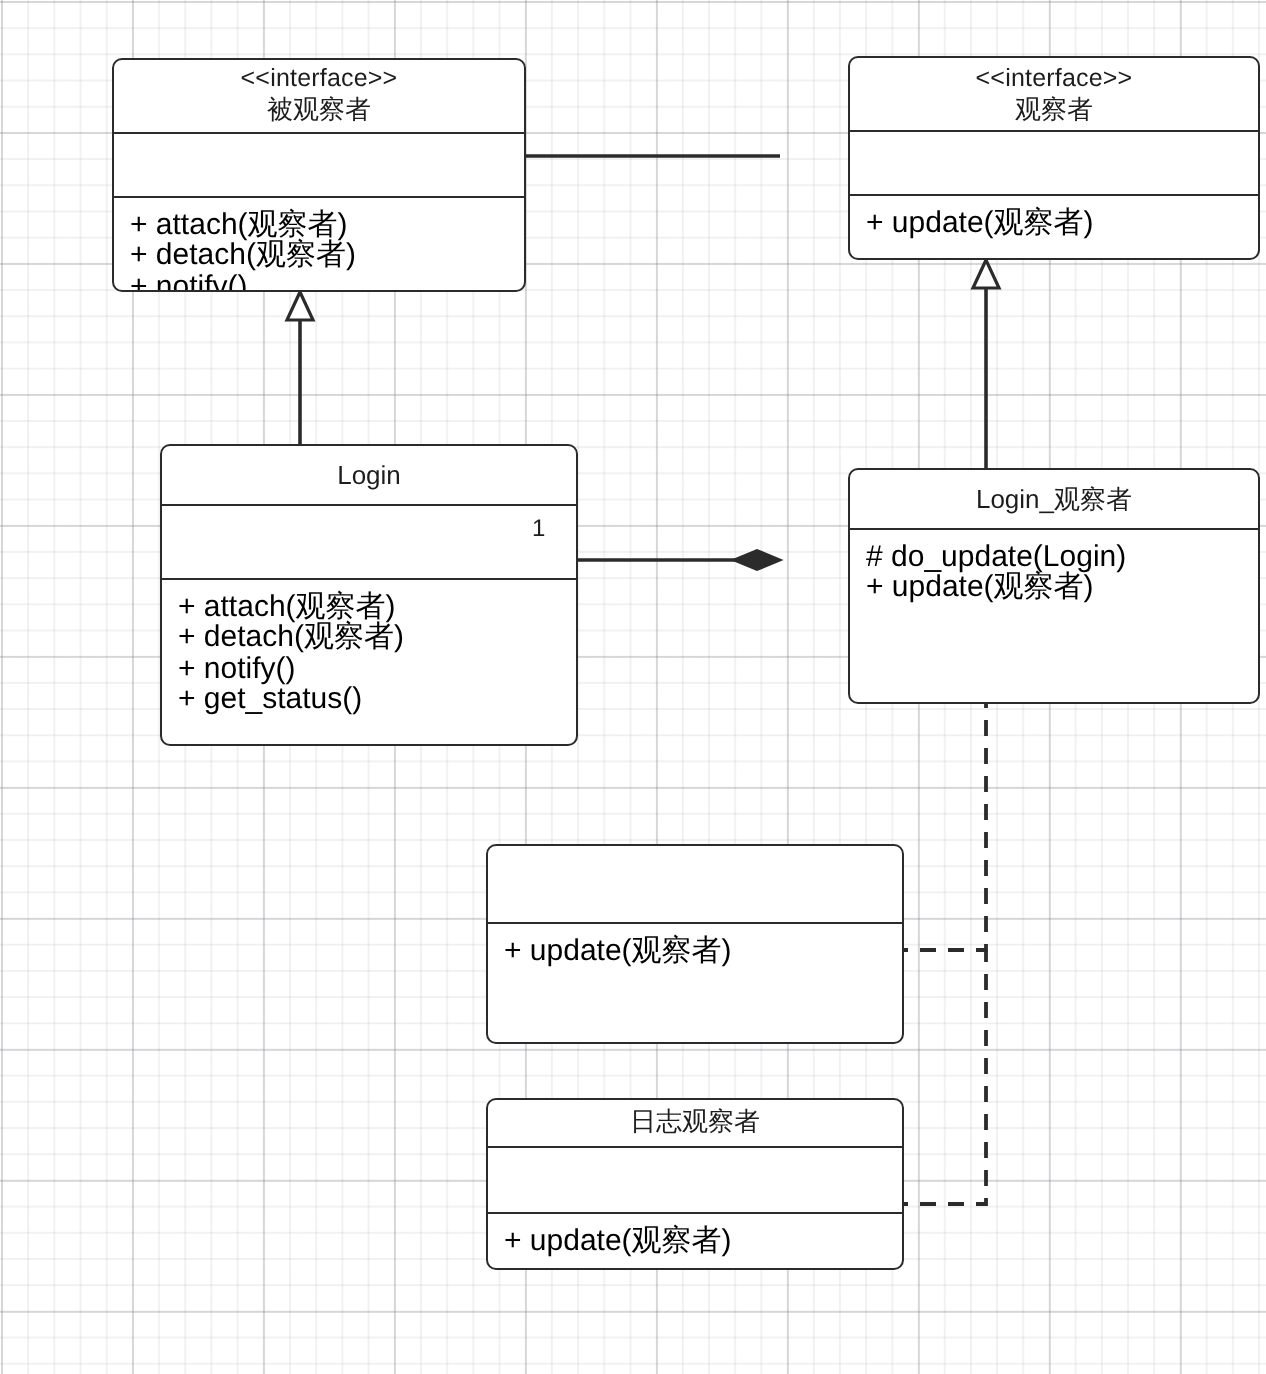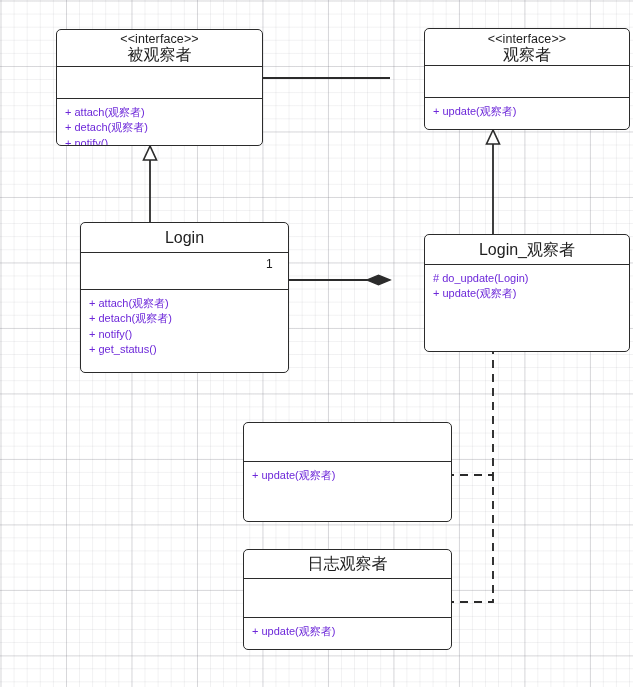--- a/index.html
+++ b/index.html
@@ -59,33 +59,33 @@
     justify-content: center;
     text-align: center;
   }
   .stereotype {
     font-size: 12.5px;
     color: #1d1d1d;
     line-height: 15px;
     letter-spacing: 0.1px;
   }
   .cls-name {
-    font-size: 16px;
+    font-size: 13px;
     color: #1d1d1d;
     line-height: 16px;
   }
   .c-body {
     padding: 6px 8px 4px 8px;
     display: flex;
     flex-direction: column;
     justify-content: flex-start;
   }
   .member {
-    font-size: 11px;
-    color: #6d28d9;
+    font-size: 15px;
+    color: #000000;
     line-height: 15.4px;
     white-space: nowrap;
   }
   .edge-label {
     position: absolute;
     font-size: 12px;
     color: #1d1d1d;
     line-height: 13px;
   }
 </style>
@@ -178,21 +178,21 @@
     </div>
   </div>
 
   <div class="uml-box" style="left:209px; top:422px; width:209px; height:100px;">
     <div class="compartment c-body" style="height:38px;"></div>
     <div class="compartment c-body" style="height:33px;">
       <div class="member">+ update(观察者)</div>
     </div>
   </div>
 
-  <div class="uml-box" style="left:209px; top:549px; width:209px; height:101px;">
+  <div class="uml-box" style="left:209px; top:549px; width:209px; height:86px;">
     <div class="compartment c-title" style="height:29px;">
       <div class="cls-name">日志观察者</div>
     </div>
     <div class="compartment c-body" style="height:39px;"></div>
     <div class="compartment c-body" style="height:33px;">
       <div class="member">+ update(观察者)</div>
     </div>
   </div>
 
   <div class="edge-label" style="left:266px; top:258px;">1</div>

